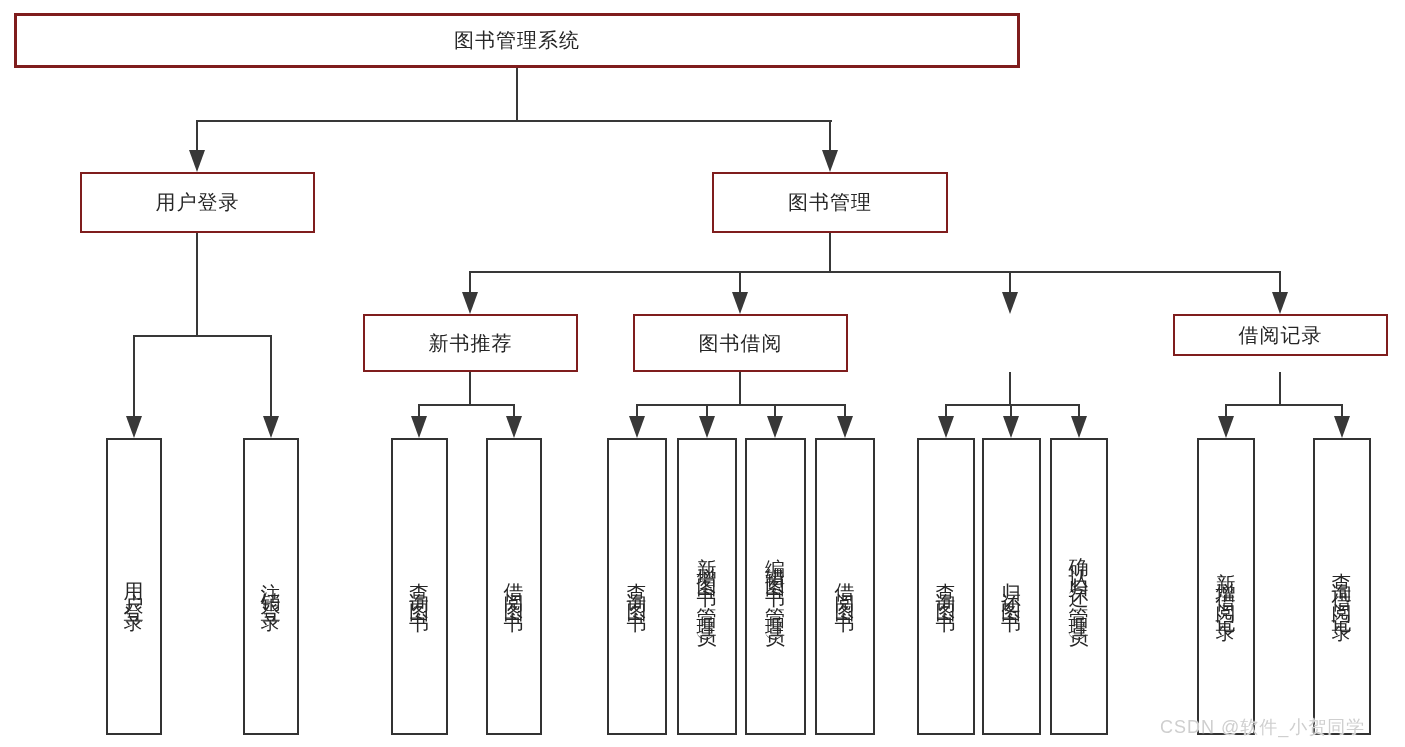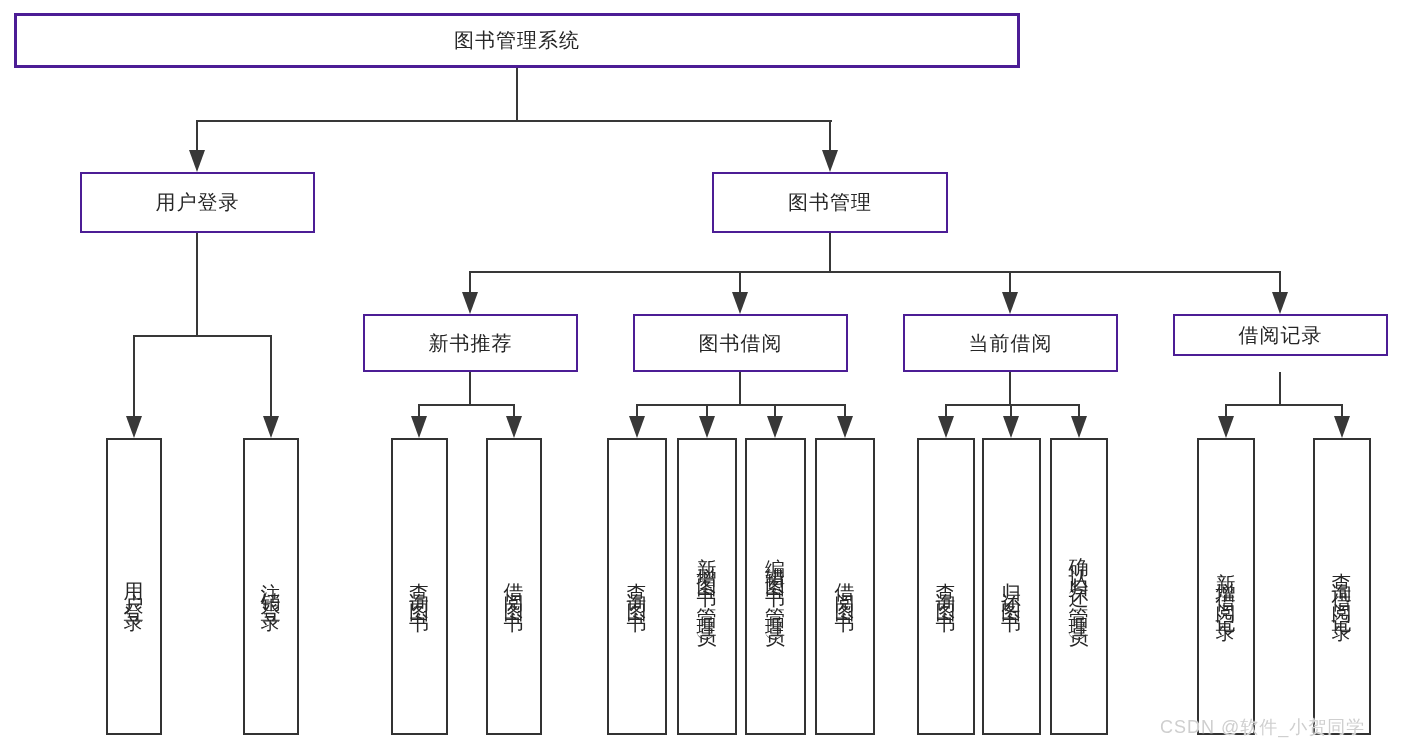--- a/index.html
+++ b/index.html
@@ -2,21 +2,21 @@
 <html><head>
 <meta charset="utf-8">
 <style>
   html,body { margin:0; padding:0; background:#ffffff; }
   #canvas {
     position:relative; width:1405px; height:747px; background:#ffffff;
     font-family:"Liberation Sans", sans-serif; overflow:hidden;
   }
   .node {
     position:absolute; box-sizing:border-box; background:#ffffff;
-    border:2px solid #4c1d95; color:#262626;
+    border:2px solid #7f1d1d; color:#262626;
     display:flex; align-items:center; justify-content:center;
     font-size:20px; letter-spacing:1px; white-space:nowrap;
   }
   .root { border-width:3px; font-size:20px; }
   .vnode {
     position:absolute; box-sizing:border-box; background:#ffffff;
     border:2px solid #333333; color:#262626;
     display:flex; align-items:center; justify-content:center;
   }
   .vnode span {
@@ -41,21 +41,20 @@
 
 <div id="canvas">
 
   <div class="node root" style="left:14px; top:13px; width:1006px; height:55px;">图书管理系统</div>
 
   <div class="node" style="left:80px; top:172px; width:235px; height:61px;">用户登录</div>
   <div class="node" style="left:712px; top:172px; width:236px; height:61px;text-align:right;">图书管理</div>
 
   <div class="node" style="left:633px; top:314px; width:215px; height:58px;">图书借阅</div>
   <div class="node" style="left:363px; top:314px; width:215px; height:58px;">新书推荐</div>
-  <div class="node" style="left:903px; top:314px; width:215px; height:58px;">当前借阅</div>
   <div class="node" style="left:1173px; top:314px; width:215px; height:42px;">借阅记录</div>
 
   <div class="vnode" style="left:106px; top:438px; width:56px; height:297px;">
     <span>用户登录</span>
   </div>
   <div class="vnode" style="left:243px; top:438px; width:56px; height:297px;">
     <span>注销登录</span>
   </div>
 
   <div class="vnode" style="left:391px; top:438px; width:57px; height:297px;">

